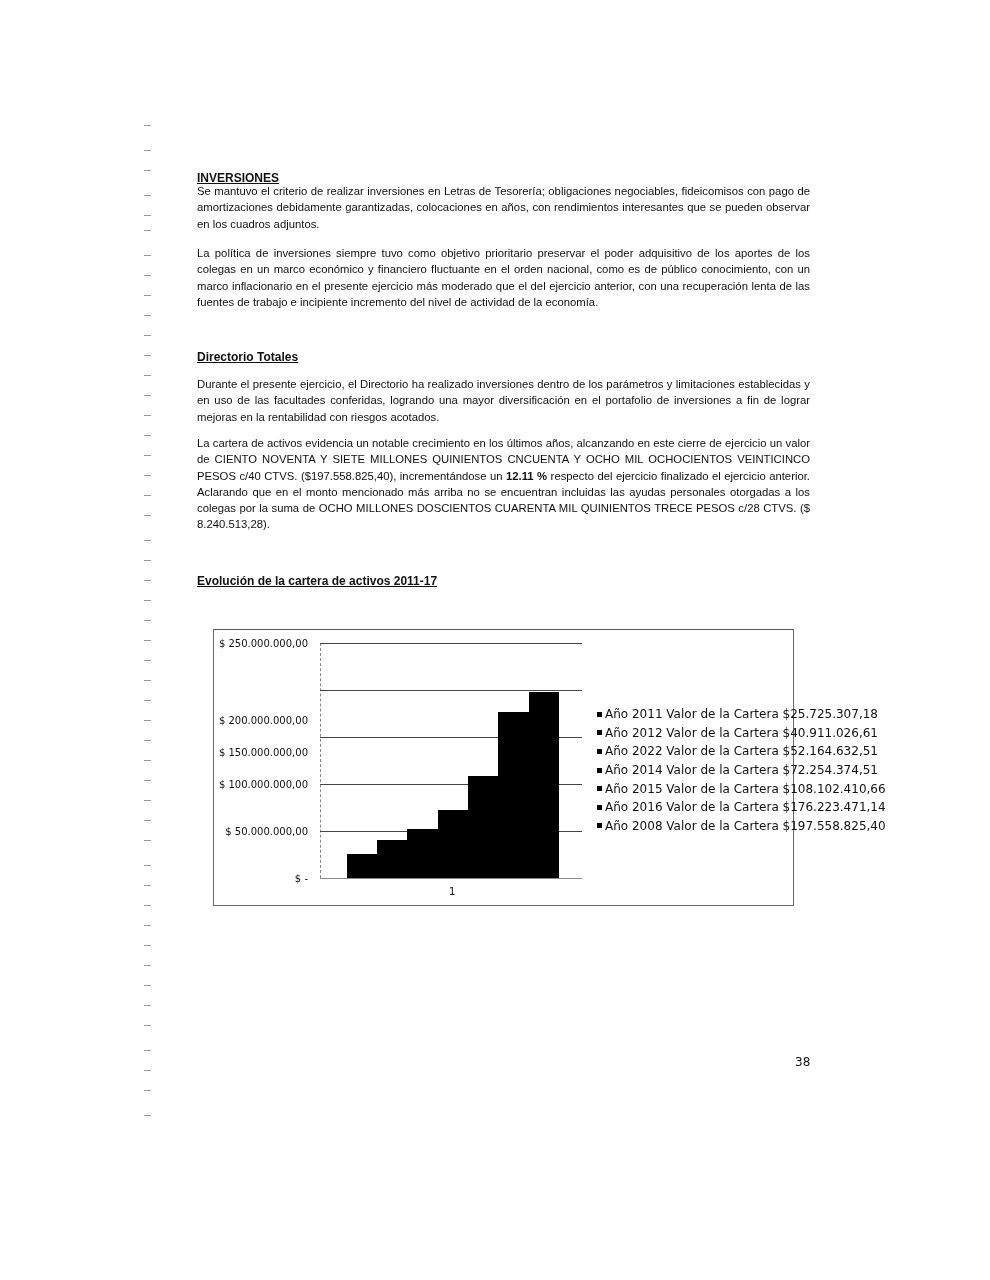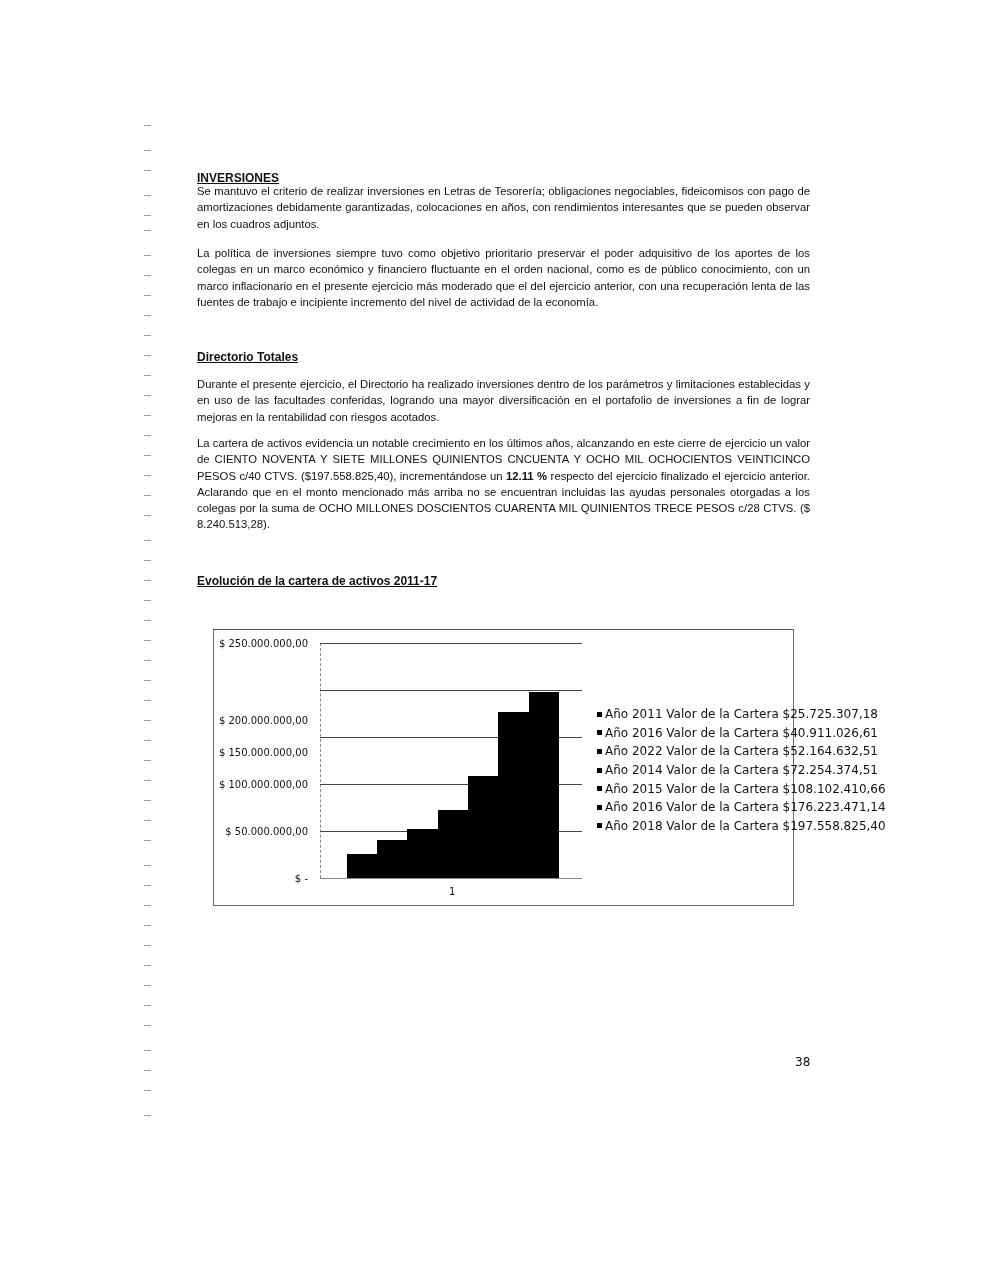--- a/index.html
+++ b/index.html
@@ -126,37 +126,37 @@
 
 <span class="xtick">1</span>
 
 <div class="legend">
   <div class="legend-item">
       <span class="legend-swatch"></span>
       <span>Año 2011 Valor de la Cartera $25.725.307,18</span>
     </div>
   <div class="legend-item">
       <span class="legend-swatch"></span>
-      <span>Año 2016 Valor de la Cartera $40.911.026,61</span>
+      <span>Año 2012 Valor de la Cartera $40.911.026,61</span>
     </div>
   <div class="legend-item">
       <span class="legend-swatch"></span>
       <span>Año 2022 Valor de la Cartera $52.164.632,51</span>
     </div>
   <div class="legend-item">
       <span class="legend-swatch"></span>
       <span>Año 2014 Valor de la Cartera $72.254.374,51</span>
     </div>
   <div class="legend-item">
       <span class="legend-swatch"></span>
       <span>Año 2015 Valor de la Cartera $108.102.410,66</span>
     </div>
   <div class="legend-item">
       <span class="legend-swatch"></span>
       <span>Año 2016 Valor de la Cartera $176.223.471,14</span>
     </div>
   <div class="legend-item">
       <span class="legend-swatch"></span>
-      <span>Año 2018 Valor de la Cartera $197.558.825,40</span>
+      <span>Año 2008 Valor de la Cartera $197.558.825,40</span>
     </div>
 </div>
 
 <span class="page-num">38</span>
 
 </body></html>

